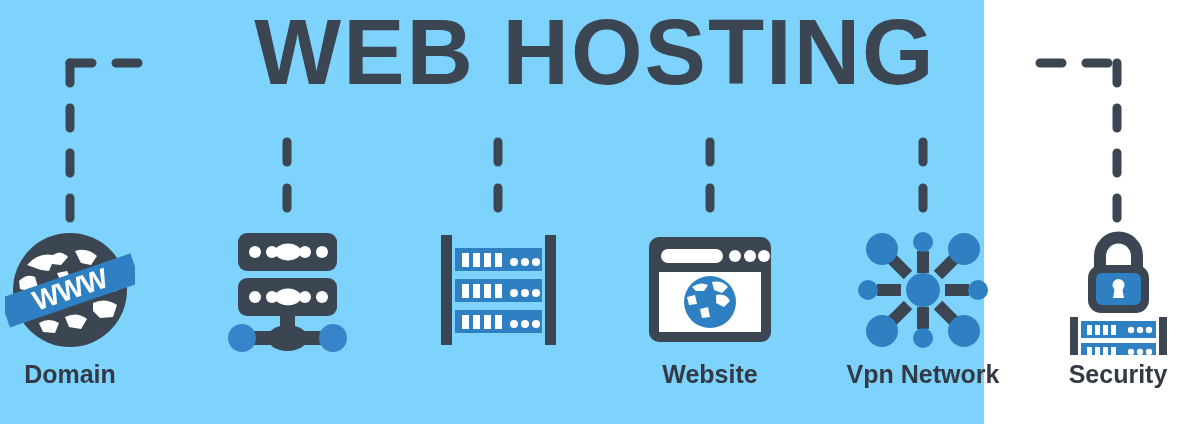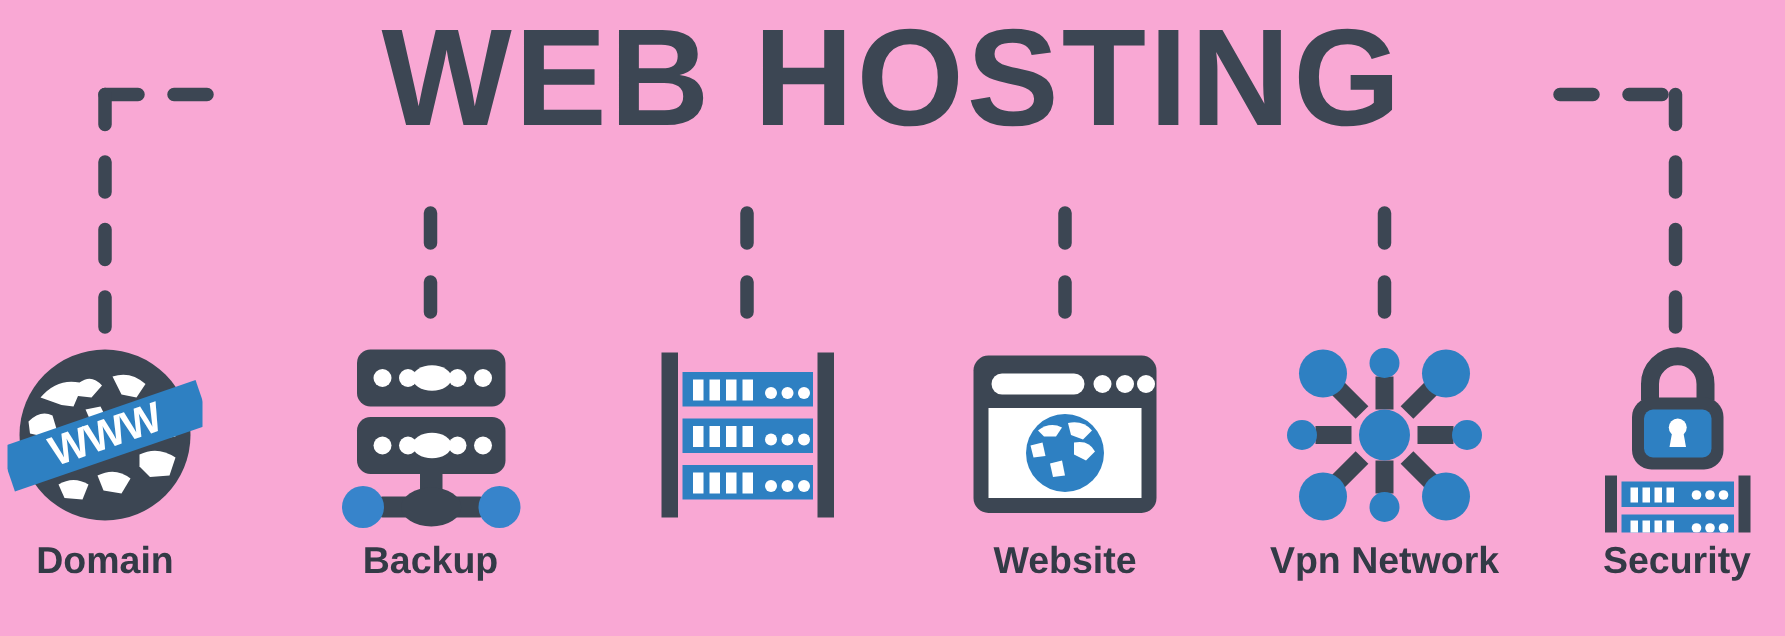--- a/index.html
+++ b/index.html
@@ -8,23 +8,23 @@
   html, body {
     width: 1190px;
     height: 424px;
     background: #ffffff;
     font-family: "Liberation Sans", "DejaVu Sans", sans-serif;
     overflow: hidden;
   }
 
   #infographic {
     position: relative;
-    width: 1190px;
+    width: 984px;
     height: 424px;
-    background: #f9a8d4;
+    background: #7dd3fc;
   }
 
   
   #title {
     position: absolute;
     left: 0;
     top: 6px;
     width: 1190px;
     text-align: center;
     font-size: 92px;
@@ -154,21 +154,20 @@
 
         <rect x="60" y="91" width="15" height="20" fill="#3c4653"></rect>
 
         <rect x="31" y="106" width="73" height="14" rx="4" fill="#3c4653"></rect>
         <ellipse cx="67.5" cy="113" rx="20" ry="13" fill="#3c4653"></ellipse>
 
         <circle cx="22" cy="113" r="14" fill="#3784cb"></circle>
         <circle cx="113" cy="113" r="14" fill="#3784cb"></circle>
       </svg>
     </div>
-    <div class="col-label">Backup</div>
   </div>
 
   <div class="column" id="col-server">
     <div class="icon-box">
       <svg width="135" height="130" viewBox="0 0 135 130">
 
         <rect x="10" y="10" width="11" height="110" fill="#3c4653"></rect>
         <rect x="114" y="10" width="11" height="110" fill="#3c4653"></rect>
 
         <rect x="24" y="23" width="87" height="23" fill="#2e80c2"></rect>

